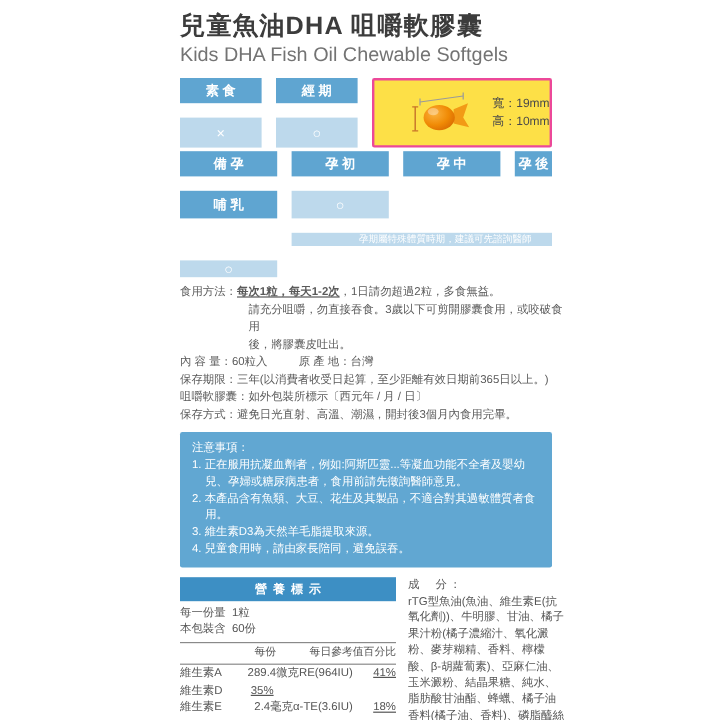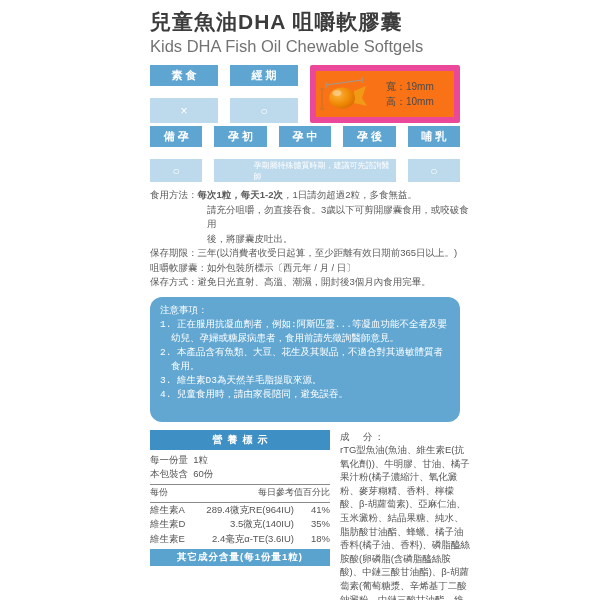--- a/index.html
+++ b/index.html
@@ -4,57 +4,57 @@
 <style>
   html,body{margin:0;padding:0;width:600px;height:600px;background:#ffffff;overflow:hidden;
     font-family:"Liberation Sans","DejaVu Sans",sans-serif;-webkit-font-smoothing:antialiased;}
   .page{position:absolute;left:150px;top:8px;width:322px;}
   
   .title{font-size:21px;font-weight:bold;color:#3c3c3c;letter-spacing:1px;line-height:27px;}
   .subtitle{font-size:16.5px;color:#737373;line-height:22px;margin-bottom:8px;}
   
   .tbl{width:310px;display:grid;grid-gap:2px;margin-bottom:3px;gap:12px;}
   .t1{grid-template-columns:68px 68px 1fr;grid-template-rows:21px 25px;}
-  .t2{grid-template-columns:repeat(5,1fr);grid-template-rows:21px 23px;}
+  .t2{grid-template-columns:repeat(3,1fr);grid-template-rows:21px 23px;}
   .t3{grid-template-columns:68px 120px 1fr;grid-template-rows:21px 26px;}
   .hcell{background:#5fa5d1;color:#fff;font-size:11px;font-weight:bold;letter-spacing:3px;text-indent:3px;
     display:flex;align-items:center;justify-content:center;}
   .vcell{background:#bdd9ec;color:#fff;font-size:12px;display:flex;align-items:center;justify-content:center;flex-direction:column;}
   .vcell.small{font-size:8px;letter-spacing:0;padding-left:39px;}
   .span3{grid-column:2/5;}
-  .fishbox{grid-column:3/4;grid-row:1/3;background:#f97316;border:6px solid #ec4899;border-radius:2px;
-    display:flex;align-items:center;justify-content:flex-start;gap:8px;}
+  .fishbox{grid-column:3/4;grid-row:1/3;background:#fde047;border:2px solid #ec4899;border-radius:2px;
+    display:flex;align-items:center;justify-content:flex-end;gap:8px;}
   .dims{font-size:10px;color:#4a4a4a;line-height:15px;}
   .age2{font-size:7px;line-height:9px;}
   
   .info{margin-top:6px;font-size:9.5px;color:#5a5a5a;line-height:14.5px;width:320px;}
   .info .lbl{white-space:pre;}
   .ind{padding-left:57px;}
-  .bu{font-weight:bold;}
+  .bu{font-weight:bold;text-decoration:underline;}
   .gapw{display:inline-block;width:26px;}
   
-  .notice{margin-top:7px;width:290px;background:#61a7d2;color:#fff;padding:7px 10px 20px 10px;
-    font-size:9.5px;line-height:14px;border-radius:12px;font-family:Liberation Mono, monospace;}
+  .notice{margin-top:7px;width:290px;background:#61a7d2;color:#fff;padding:7px 10px 8px 10px;
+    font-size:9.5px;line-height:14px;border-radius:2px;}
   .notice .item{padding-left:11px;text-indent:-11px;}
   
   .bottom{margin-top:8px;display:flex;gap:10px;width:322px;}
   .ncol{width:180px;flex:none;color:#555;}
   .band1{background:#3d8fc4;color:#fff;font-weight:bold;font-size:10px;letter-spacing:5px;text-indent:5px;
     text-align:center;padding:3px 0;}
   .band2{background:#5ba3cf;color:#fff;font-weight:bold;font-size:9.5px;letter-spacing:1px;
     text-align:center;padding:2px 0;margin:3px 0;}
   .nline{font-size:9.5px;line-height:14px;margin-top:3px;}
   .rule{border-top:1px solid #8a8a8a;margin-top:3px;}
   .nhead{display:flex;font-size:9px;line-height:14px;}
-  .nhead .c1{flex:1;padding-right:28px;}
+  .nhead .c1{flex:1;text-align:right;padding-right:28px;}
   .nhead .c2{flex:none;text-align:right;}
   .nrow{display:flex;font-size:9.5px;line-height:14.5px;}
   .nrow .nm{width:48px;flex:none;}
   .nrow .amt{flex:1;text-align:right;padding-right:6px;}
-  .nrow .dv{width:30px;flex:none;text-align:right;}
+  .nrow .dv{width:30px;flex:none;text-align:right;text-decoration:underline;}
   .icol{flex:1;color:#555;font-size:9.5px;line-height:13.6px;}
   .ing-label{letter-spacing:2px;}
 </style>
 </head>
 <body>
 
 <div class="page">
 
   <div class="title">兒童魚油DHA 咀嚼軟膠囊</div>
   <div class="subtitle">Kids DHA Fish Oil Chewable Softgels</div>
@@ -102,20 +102,23 @@
   </div>
 
 
   <div class="info">
     <div>
       <span class="lbl">食用方法：</span><span class="bu">每次1粒，每天1-2次</span><span>，1日請勿超過2粒，多食無益。</span>
     </div>
     <div class="ind">請充分咀嚼，勿直接吞食。3歲以下可剪開膠囊食用，或咬破食用</div>
     <div class="ind">後，將膠囊皮吐出。</div>
     <div>
+      <span class="lbl">內 容 量：</span><span>60粒入</span><span class="gapw"></span><span class="lbl">原 產 地：</span><span>台灣</span>
+    </div>
+    <div>
       <span class="lbl">保存期限：</span><span>三年(以消費者收受日起算，至少距離有效日期前365日以上。)</span>
     </div>
     <div>
       <span class="lbl">咀嚼軟膠囊：</span><span>如外包裝所標示〔西元年 / 月 / 日〕</span>
     </div>
     <div>
       <span class="lbl">保存方式：</span><span>避免日光直射、高溫、潮濕，開封後3個月內食用完畢。</span>
     </div>
   </div>
 
@@ -143,21 +146,20 @@
         <span class="c2">每日參考值百分比</span>
       </div>
       <div class="rule"></div>
       <div class="nrow">
         <span class="nm">維生素A</span>
         <span class="amt">289.4微克RE(964IU)</span>
         <span class="dv">41%</span>
       </div>
       <div class="nrow">
         <span class="nm">維生素D</span>
-        <span class="amt">3.5微克(140IU)</span>
         <span class="dv">35%</span>
       </div>
       <div class="nrow">
         <span class="nm">維生素E</span>
         <span class="amt">2.4毫克α-TE(3.6IU)</span>
         <span class="dv">18%</span>
       </div>
       <div class="band2">其它成分含量(每1份量1粒)</div>
 
     </div>

